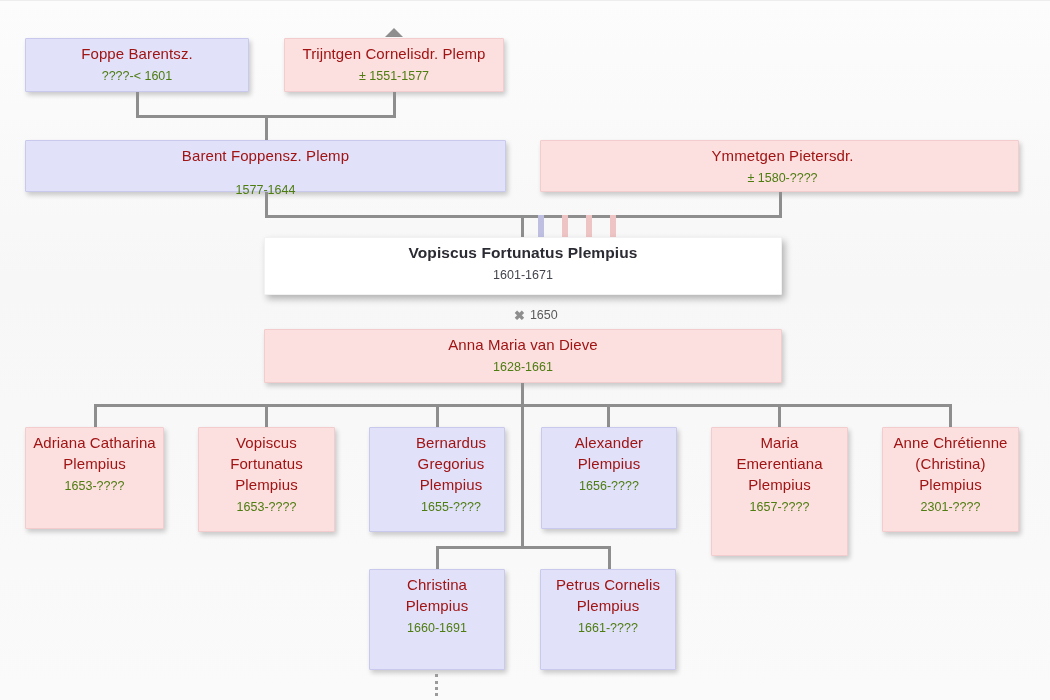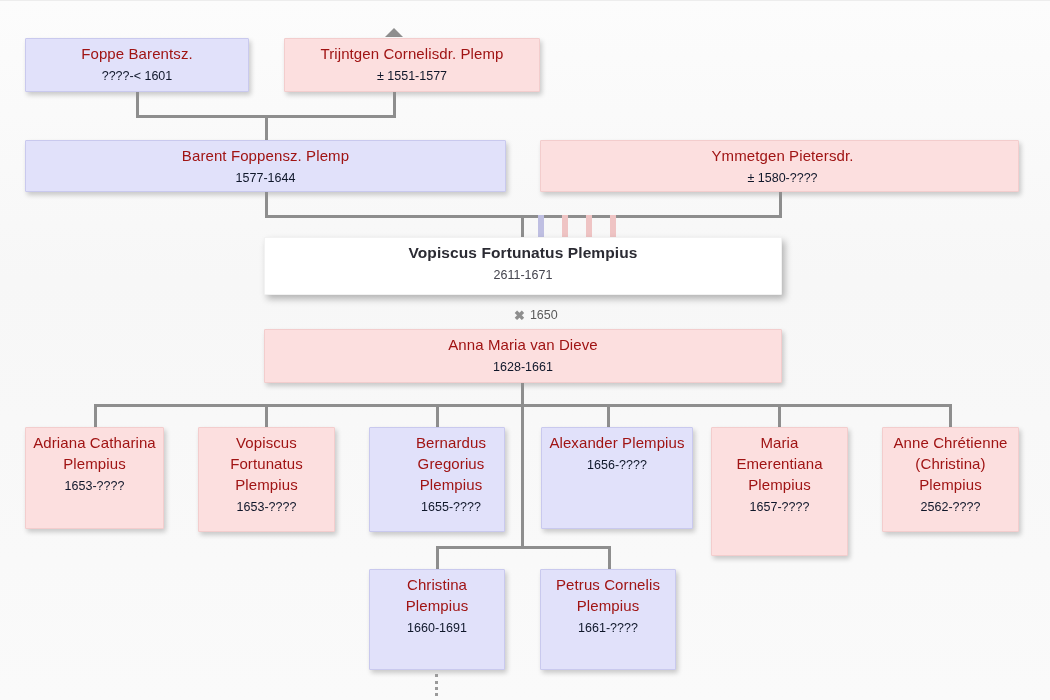--- a/index.html
+++ b/index.html
@@ -71,21 +71,21 @@
     box-shadow: 2px 3px 5px rgba(0,0,0,0.20);
     padding: 4px 6px;
   }
   .person .nm {
     color: #a01414;
     font-size: 15px;
     line-height: 21px;
     letter-spacing: 0.1px;
   }
   .person .dt {
-    color: #0f172a;
+    color: #4d7c0f;
     font-size: 12.5px;
     line-height: 18px;
     margin-top: 3px;
   }
 
   .person.male {
     background: #e1e1fa;
     border: 1px solid #c9c9ee;
   }
   .person.female {
@@ -130,31 +130,31 @@
 
   <div class="top-rule"></div>
 
   <div class="up-arrow" style="left:385px; top:28px;"></div>
 
   <div class="person male" style="left:25px; top:38px; width:224px; height:54px;">
     <div class="nm">Foppe Barentsz.</div>
     <div class="dt">????-&lt; 1601</div>
   </div>
 
-  <div class="person female" style="left:284px; top:38px; width:256px; height:54px;">
+  <div class="person female" style="left:284px; top:38px; width:220px; height:54px;">
     <div class="nm">Trijntgen Cornelisdr. Plemp</div>
     <div class="dt">± 1551-1577</div>
   </div>
 
   <div class="ln v" style="left:136px; top:92px; height:26px;"></div>
   <div class="ln v" style="left:393px; top:92px; height:26px;"></div>
   <div class="ln h" style="left:136px; top:115px; width:260px;"></div>
   <div class="ln v" style="left:265px; top:115px; height:25px;"></div>
 
-  <div class="person male" style="left:25px; top:140px; width:481px; height:52px;">
+  <div class="person male" style="left:25px; top:140px; width:481px; height:52px;gap:12px;">
     <div class="nm">Barent Foppensz. Plemp</div>
     <div class="dt">1577-1644</div>
   </div>
 
   <div class="person female" style="left:540px; top:140px; width:479px; height:52px;padding-left:12px;">
     <div class="nm">Ymmetgen Pietersdr.</div>
     <div class="dt">± 1580-????</div>
   </div>
 
   <div class="ln v" style="left:265px; top:192px; height:26px;"></div>
@@ -164,21 +164,21 @@
 
   <div id="sib-marks">
       <div class="sib" style="left: 538px; top: 215px; background: rgb(191, 191, 226);"></div>
       <div class="sib" style="left: 562px; top: 215px; background: rgb(239, 196, 196);"></div>
       <div class="sib" style="left: 586px; top: 215px; background: rgb(239, 196, 196);"></div>
       <div class="sib" style="left: 610px; top: 215px; background: rgb(239, 196, 196);"></div>
     </div>
 
   <div class="person focus" style="left:264px; top:237px; width:518px; height:58px;">
     <div class="nm">Vopiscus Fortunatus Plempius</div>
-    <div class="dt">2611-1671</div>
+    <div class="dt">1601-1671</div>
   </div>
 
   <div class="marriage" style="left:514px; top:308px;">
     <span class="mx">✖</span>
     <span>1650</span>
   </div>
 
   <div class="person female" style="left:264px; top:329px; width:518px; height:54px;">
     <div class="nm">Anna Maria van Dieve</div>
     <div class="dt">1628-1661</div>
@@ -204,33 +204,33 @@
   <div class="person female" style="left:198px; top:427px; width:137px; height:105px;">
     <div class="nm">Vopiscus Fortunatus Plempius</div>
     <div class="dt">1653-????</div>
   </div>
 
   <div class="person male" style="left:369px; top:427px; width:136px; height:105px;padding-left:34px;">
     <div class="nm">Bernardus Gregorius Plempius</div>
     <div class="dt">1655-????</div>
   </div>
 
-  <div class="person male" style="left:541px; top:427px; width:152px; height:102px;">
+  <div class="person male" style="left:541px; top:427px; width:136px; height:102px;">
     <div class="nm">Alexander Plempius</div>
     <div class="dt">1656-????</div>
   </div>
 
   <div class="person female" style="left:711px; top:427px; width:137px; height:129px;">
     <div class="nm">Maria Emerentiana Plempius</div>
     <div class="dt">1657-????</div>
   </div>
 
   <div class="person female" style="left:882px; top:427px; width:137px; height:105px;">
     <div class="nm">Anne Chrétienne (Christina) Plempius</div>
-    <div class="dt">2562-????</div>
+    <div class="dt">2301-????</div>
   </div>
 
   <div class="ln h" style="left:436px; top:546px; width:175px;"></div>
   <div class="ln v" style="left:436px; top:546px; height:24px;"></div>
   <div class="ln v" style="left:608px; top:546px; height:24px;"></div>
 
   <div class="person male" style="left:369px; top:569px; width:136px; height:101px;">
     <div class="nm">Christina Plempius</div>
     <div class="dt">1660-1691</div>
   </div>

